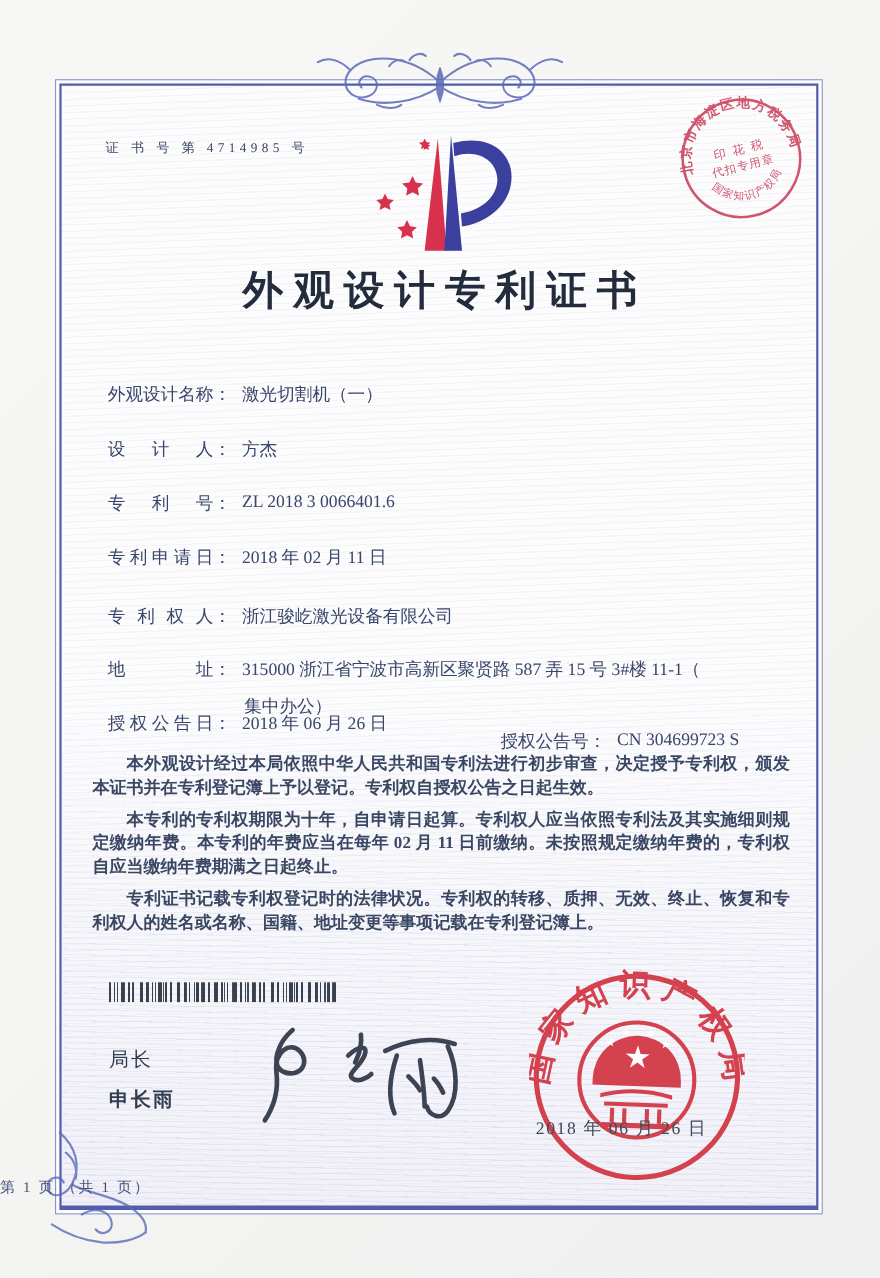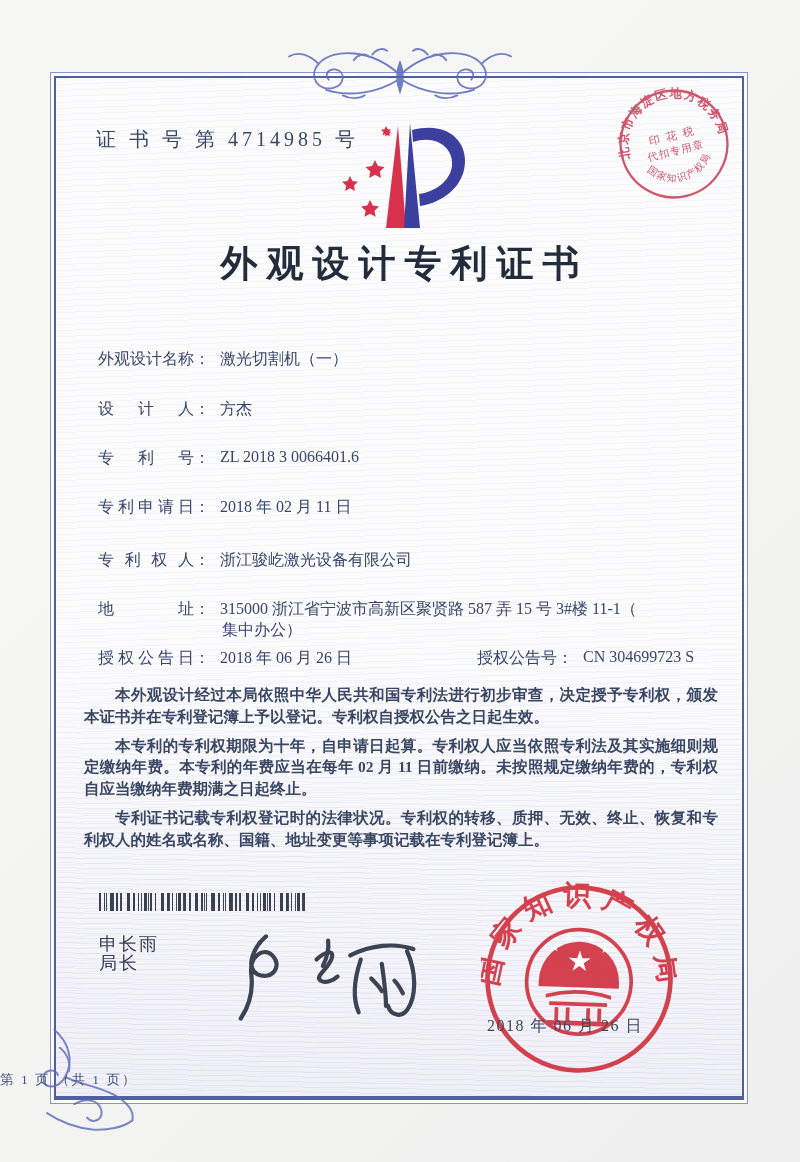--- a/index.html
+++ b/index.html
@@ -29,55 +29,55 @@
   }
   .wave-overlay{
     position:absolute;inset:6px;pointer-events:none;
     background:repeating-linear-gradient(181deg,rgba(130,140,200,.10) 0 1px,transparent 1px 5px);
     -webkit-mask-image:linear-gradient(transparent 50%,#000 78%);
     mask-image:linear-gradient(transparent 50%,#000 78%);
   }
   
   .cert-no{
     position:absolute;left:96px;top:126px;
-    font-size:20px;letter-spacing:4px;color:#3a4763;
+    font-size:12px;letter-spacing:4px;color:#3a4763;
   }
   .logo{position:absolute;left:328px;top:118px;width:146px;height:112px;}
   .title{
     position:absolute;left:0;top:239px;width:100%;
     text-align:center;font-size:37px;font-weight:bold;
     letter-spacing:9px;color:#232c3c;text-indent:9px;
   }
   
   .tax-seal{position:absolute;left:616px;top:86px;width:116px;height:116px;opacity:.88;}
   .office-seal{position:absolute;left:481px;top:881px;width:196px;height:196px;opacity:.9;}
   
   .frow{position:absolute;left:98px;font-size:16px;color:#39466a;white-space:nowrap;}
   .flabel{display:inline-block;width:96px;text-align:justify;text-align-last:justify;vertical-align:top;}
   .fcolon{display:inline-block;vertical-align:top;}
   .fvalue{display:inline-block;margin-left:6px;vertical-align:top;}
-  .addr2{display:block;margin-left:124px;white-space:nowrap;}
-  .col2{position:absolute;left:357px;top:0;margin-left:22px;}
+  .addr2{display:block;margin-left:124px;white-space:nowrap;margin-top:12px;}
+  .col2{position:absolute;left:357px;top:16px;}
   
   .body-text{
     position:absolute;left:84px;top:684px;width:634px;
     font-size:15.5px;line-height:21.8px;color:#3a4763;
     text-align:justify;
     font-weight:bold;
   }
   .body-text p{margin:0 0 7px 0;text-indent:2em;}
   
   .barcode{
     position:absolute;left:99px;top:893px;width:207px;height:18px;
     background:
       repeating-linear-gradient(90deg,#39404e 0 2px,transparent 2px 5px,#39404e 5px 6px,transparent 6px 11px,#39404e 11px 14px,transparent 14px 17px),
       repeating-linear-gradient(90deg,#444b59 0 1px,transparent 1px 7px);
   }
   .signer-title{position:absolute;left:99px;top:951px;font-size:18px;letter-spacing:2px;color:#323d50;text-align:right;}
-  .signer-name{position:absolute;left:99px;top:932px;font-size:18px;letter-spacing:2px;color:#323d50;}
+  .signer-name{position:absolute;left:99px;top:987px;font-size:18px;letter-spacing:2px;color:#323d50;font-weight:bold;}
   .signature{position:absolute;left:226px;top:928px;width:200px;height:100px;}
   .issue-date{
     position:absolute;left:487px;top:1016px;z-index:5;
     font-size:16px;letter-spacing:1.5px;color:#3c4a58;white-space:nowrap;
   }
   .footer{
     position:absolute;left:0;top:1071px;width:100%;z-index:4;
     text-align:left;font-size:13.5px;letter-spacing:2px;color:#46527a;
   }
   .ornament-top{position:absolute;left:260px;top:38px;width:280px;height:74px;}

